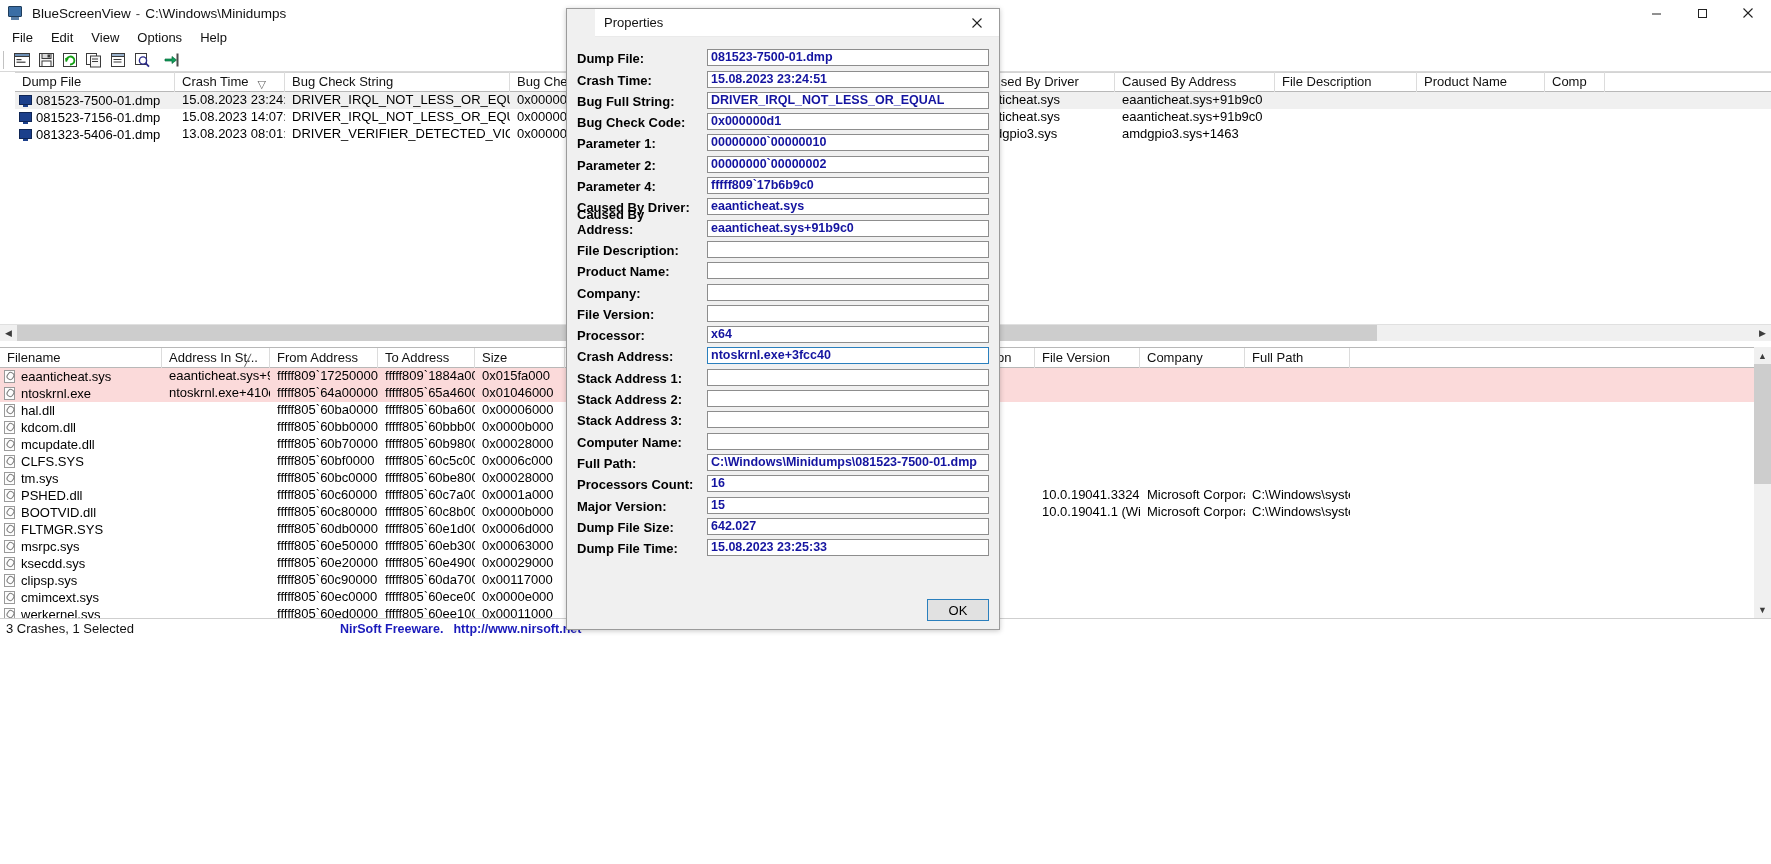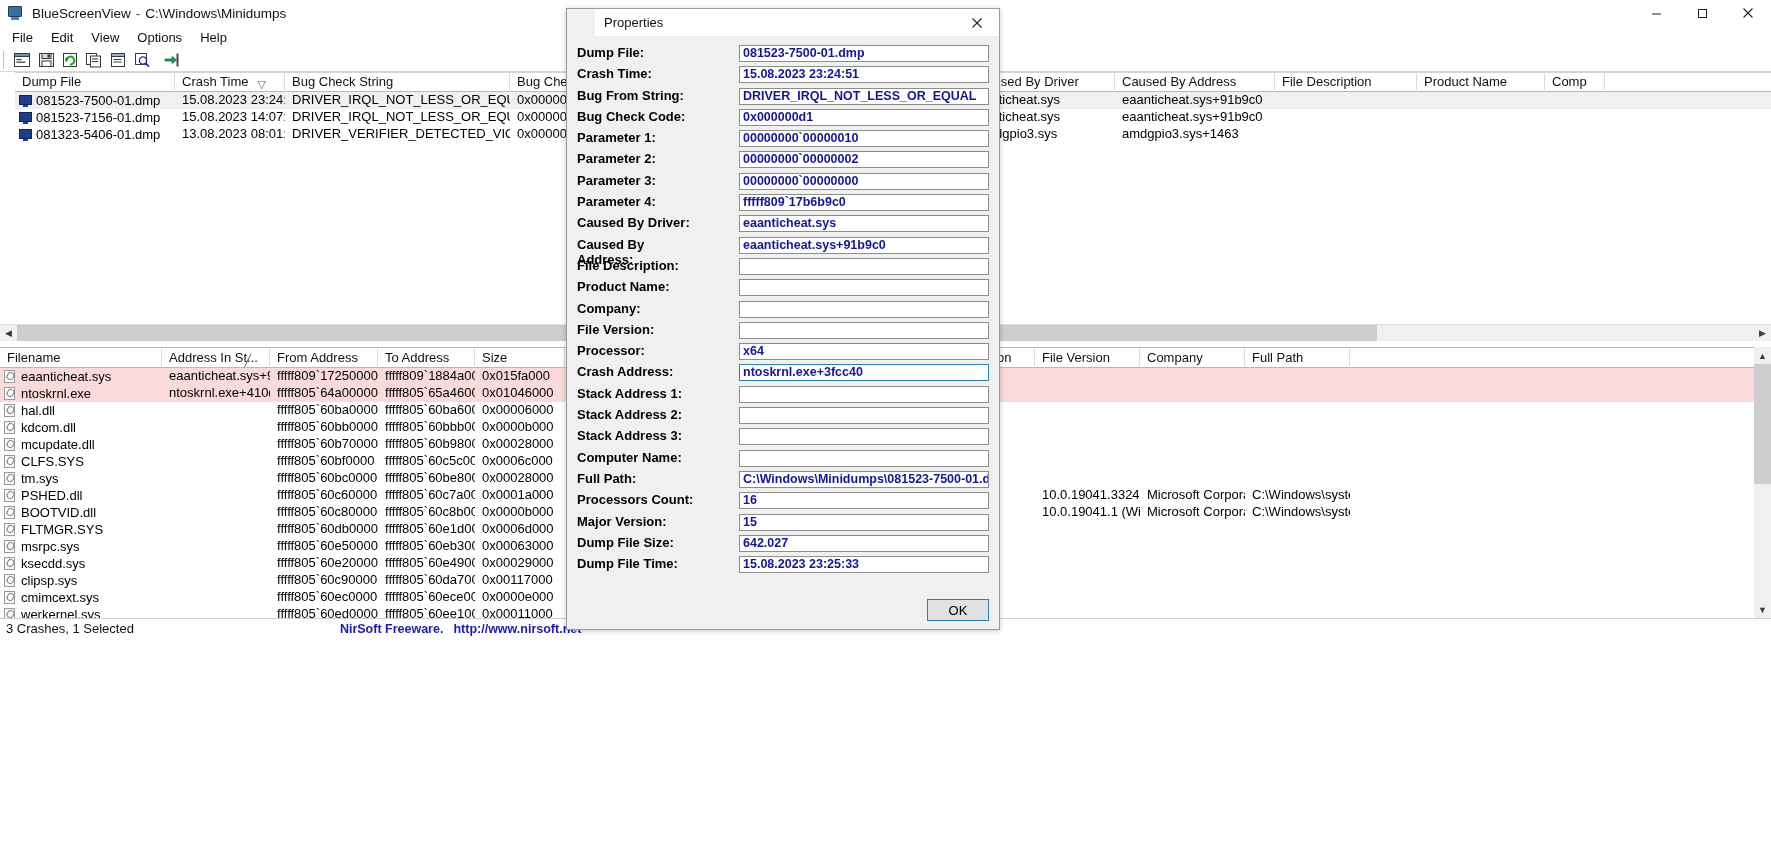--- a/index.html
+++ b/index.html
@@ -201,21 +201,21 @@
     height: 28px; background: #ffffff; display: flex; align-items: center;
     border-bottom: 1px solid #eaeaea;
     margin-left: 28px;
   }
   .dlg-title-text { padding-left: 9px; font-size: 13px; color: #111; }
   .dlg-close {
     margin-left: auto; width: 44px; height: 28px;
     display: flex; align-items: center; justify-content: center;
   }
   .dlg-body { padding: 8px 10px 0 10px; }
-  .frow { display: flex; align-items: flex-start; height: 21.3px; gap: 32px; }
+  .frow { display: flex; align-items: flex-end; height: 21.3px; }
   .flabel {
     width: 130px; flex: none; text-align: left; padding-right: 6px;
     font-size: 13px; font-weight: bold; color: #000;
   }
   .fbox {
     flex: 1; height: 17px; background: #ffffff;
     border: 1px solid #8d8d8d;
     font-size: 12.5px; font-weight: bold; color: #1414a0;
     line-height: 15px; padding: 0 3px; overflow: hidden; white-space: nowrap;
   }
@@ -772,38 +772,34 @@
     <div class="dlg-body" id="dlg-fields">
         <div class="frow">
           <div class="flabel">Dump File:</div>
           <div class="fbox">081523-7500-01.dmp</div>
         </div>
         <div class="frow">
           <div class="flabel">Crash Time:</div>
           <div class="fbox">15.08.2023 23:24:51</div>
         </div>
         <div class="frow">
-          <div class="flabel">Bug From String:</div>
+          <div class="flabel">Bug Full String:</div>
           <div class="fbox">DRIVER_IRQL_NOT_LESS_OR_EQUAL</div>
         </div>
         <div class="frow">
           <div class="flabel">Bug Check Code:</div>
           <div class="fbox">0x000000d1</div>
         </div>
         <div class="frow">
           <div class="flabel">Parameter 1:</div>
           <div class="fbox">00000000`00000010</div>
         </div>
         <div class="frow">
           <div class="flabel">Parameter 2:</div>
           <div class="fbox">00000000`00000002</div>
-        </div>
-        <div class="frow">
-          <div class="flabel">Parameter 3:</div>
-          <div class="fbox">00000000`00000000</div>
         </div>
         <div class="frow">
           <div class="flabel">Parameter 4:</div>
           <div class="fbox">fffff809`17b6b9c0</div>
         </div>
         <div class="frow">
           <div class="flabel">Caused By Driver:</div>
           <div class="fbox">eaanticheat.sys</div>
         </div>
         <div class="frow">

